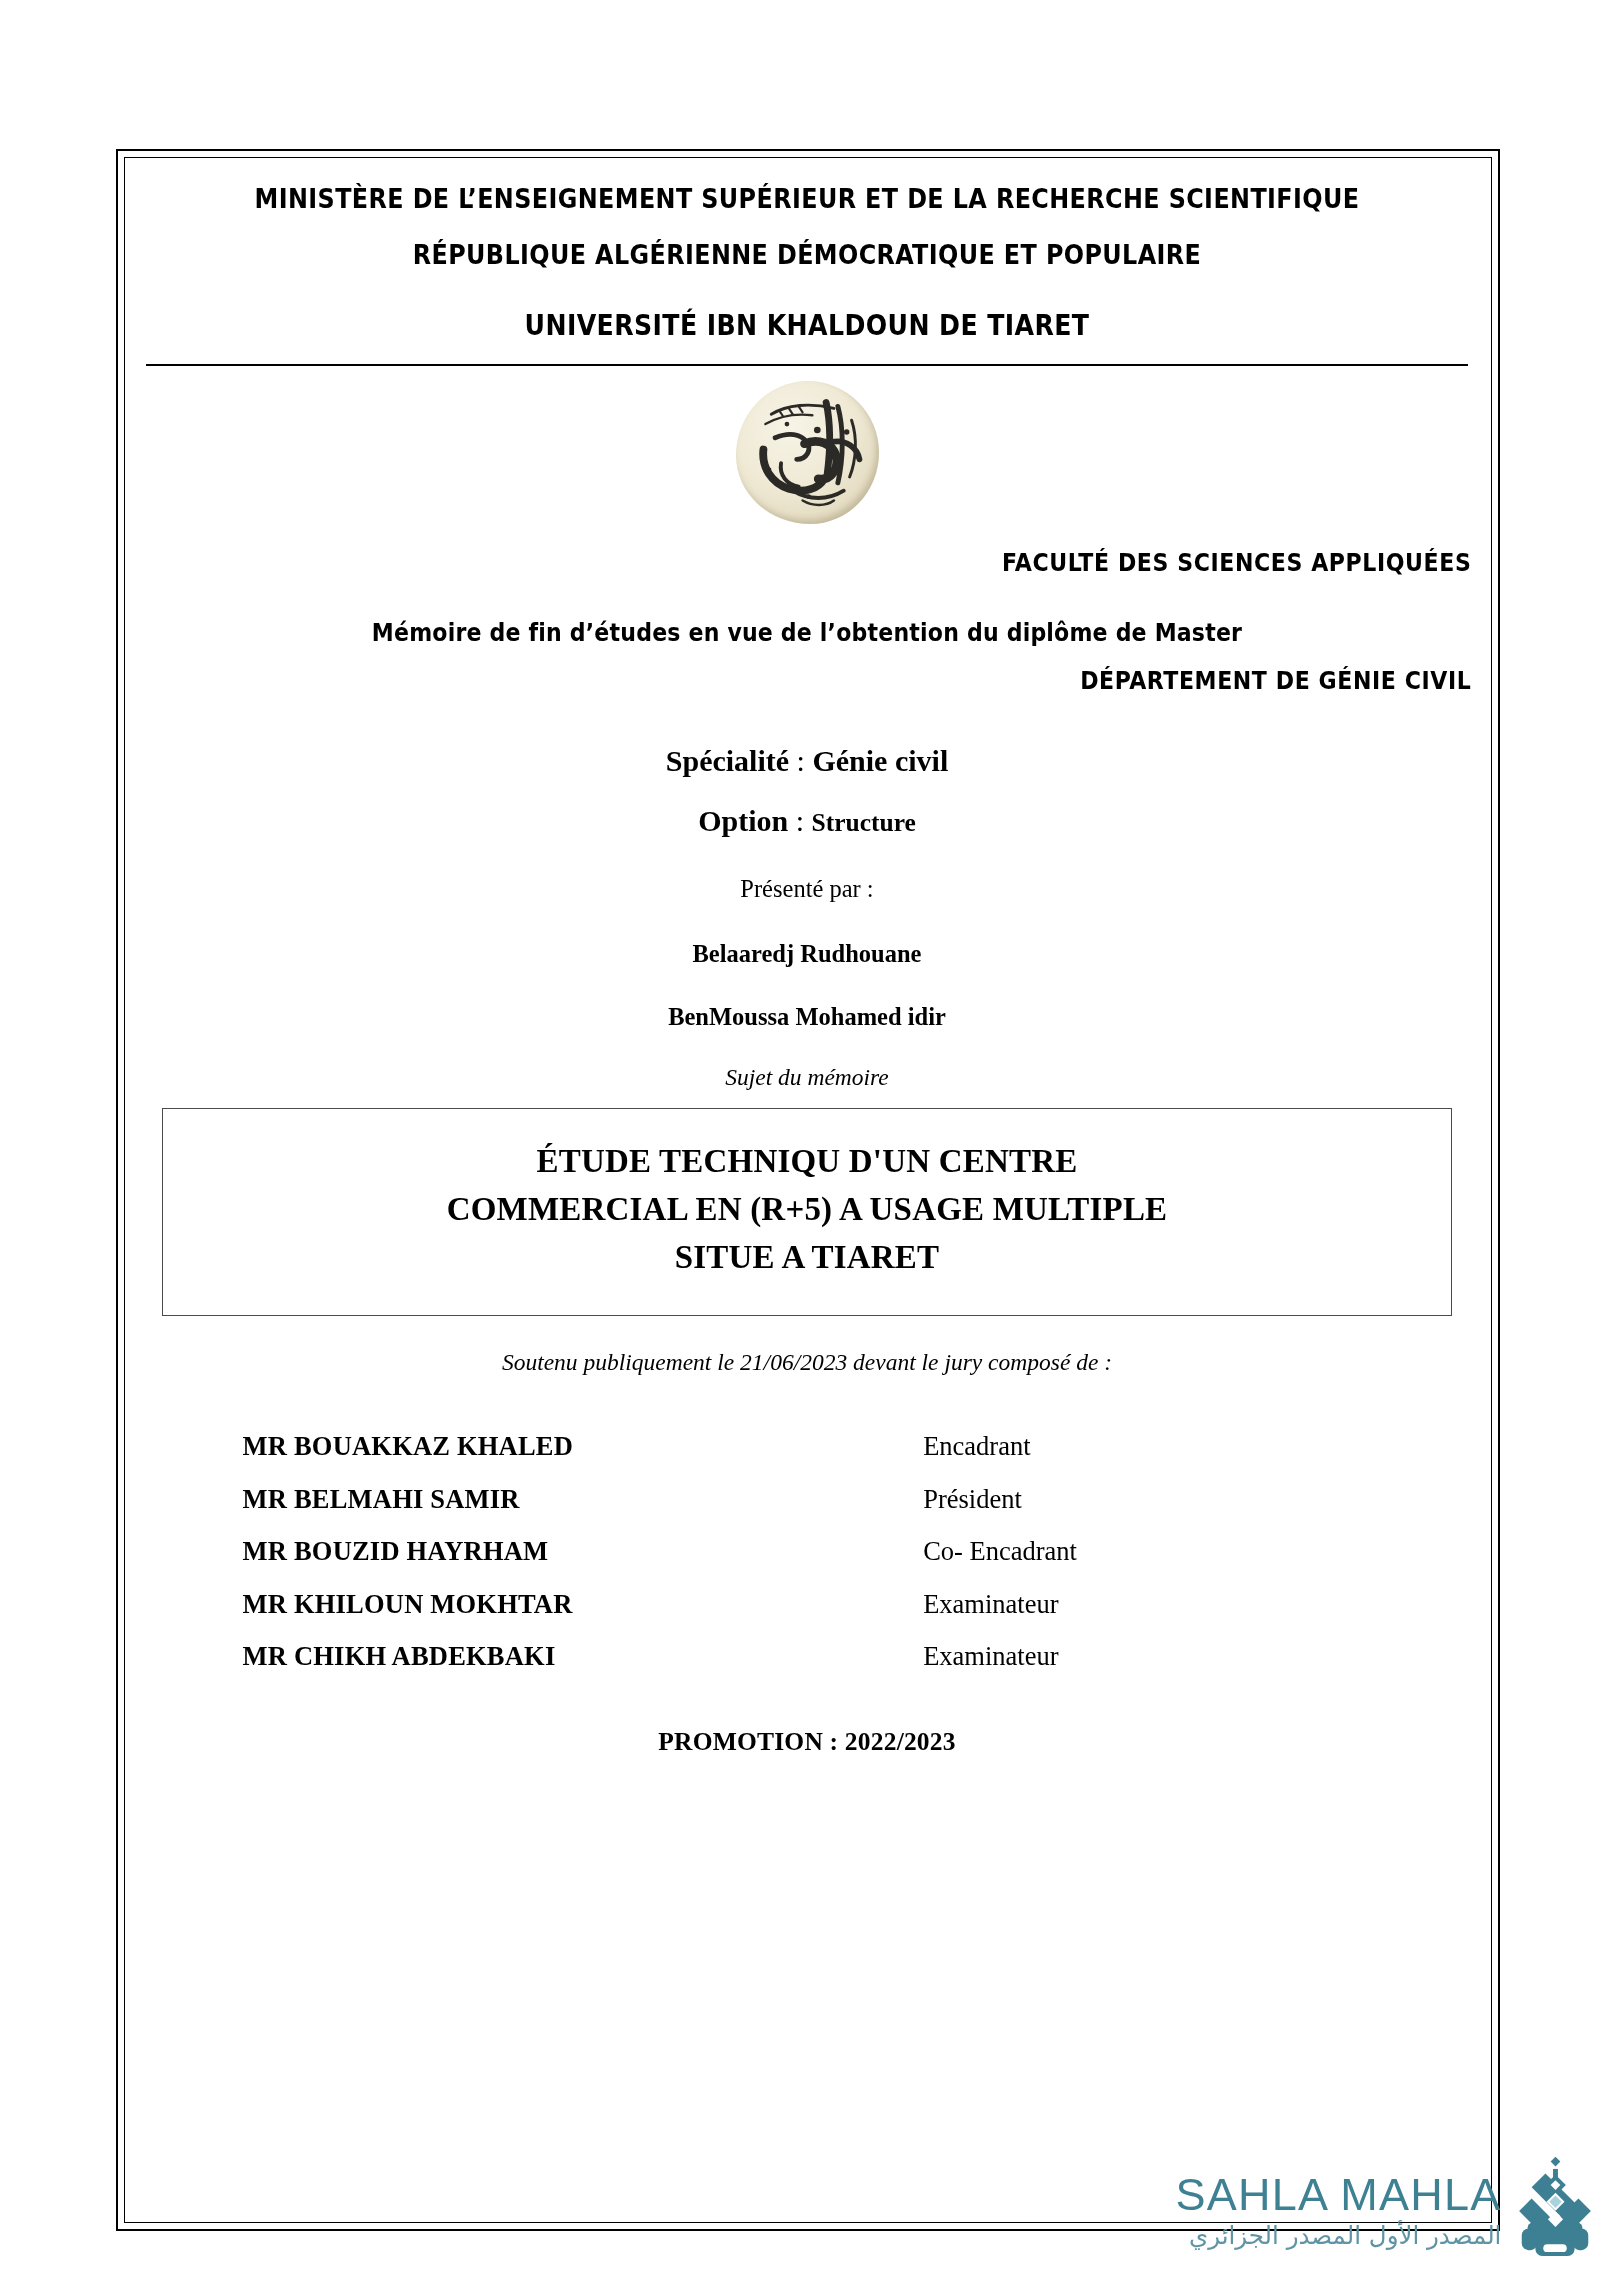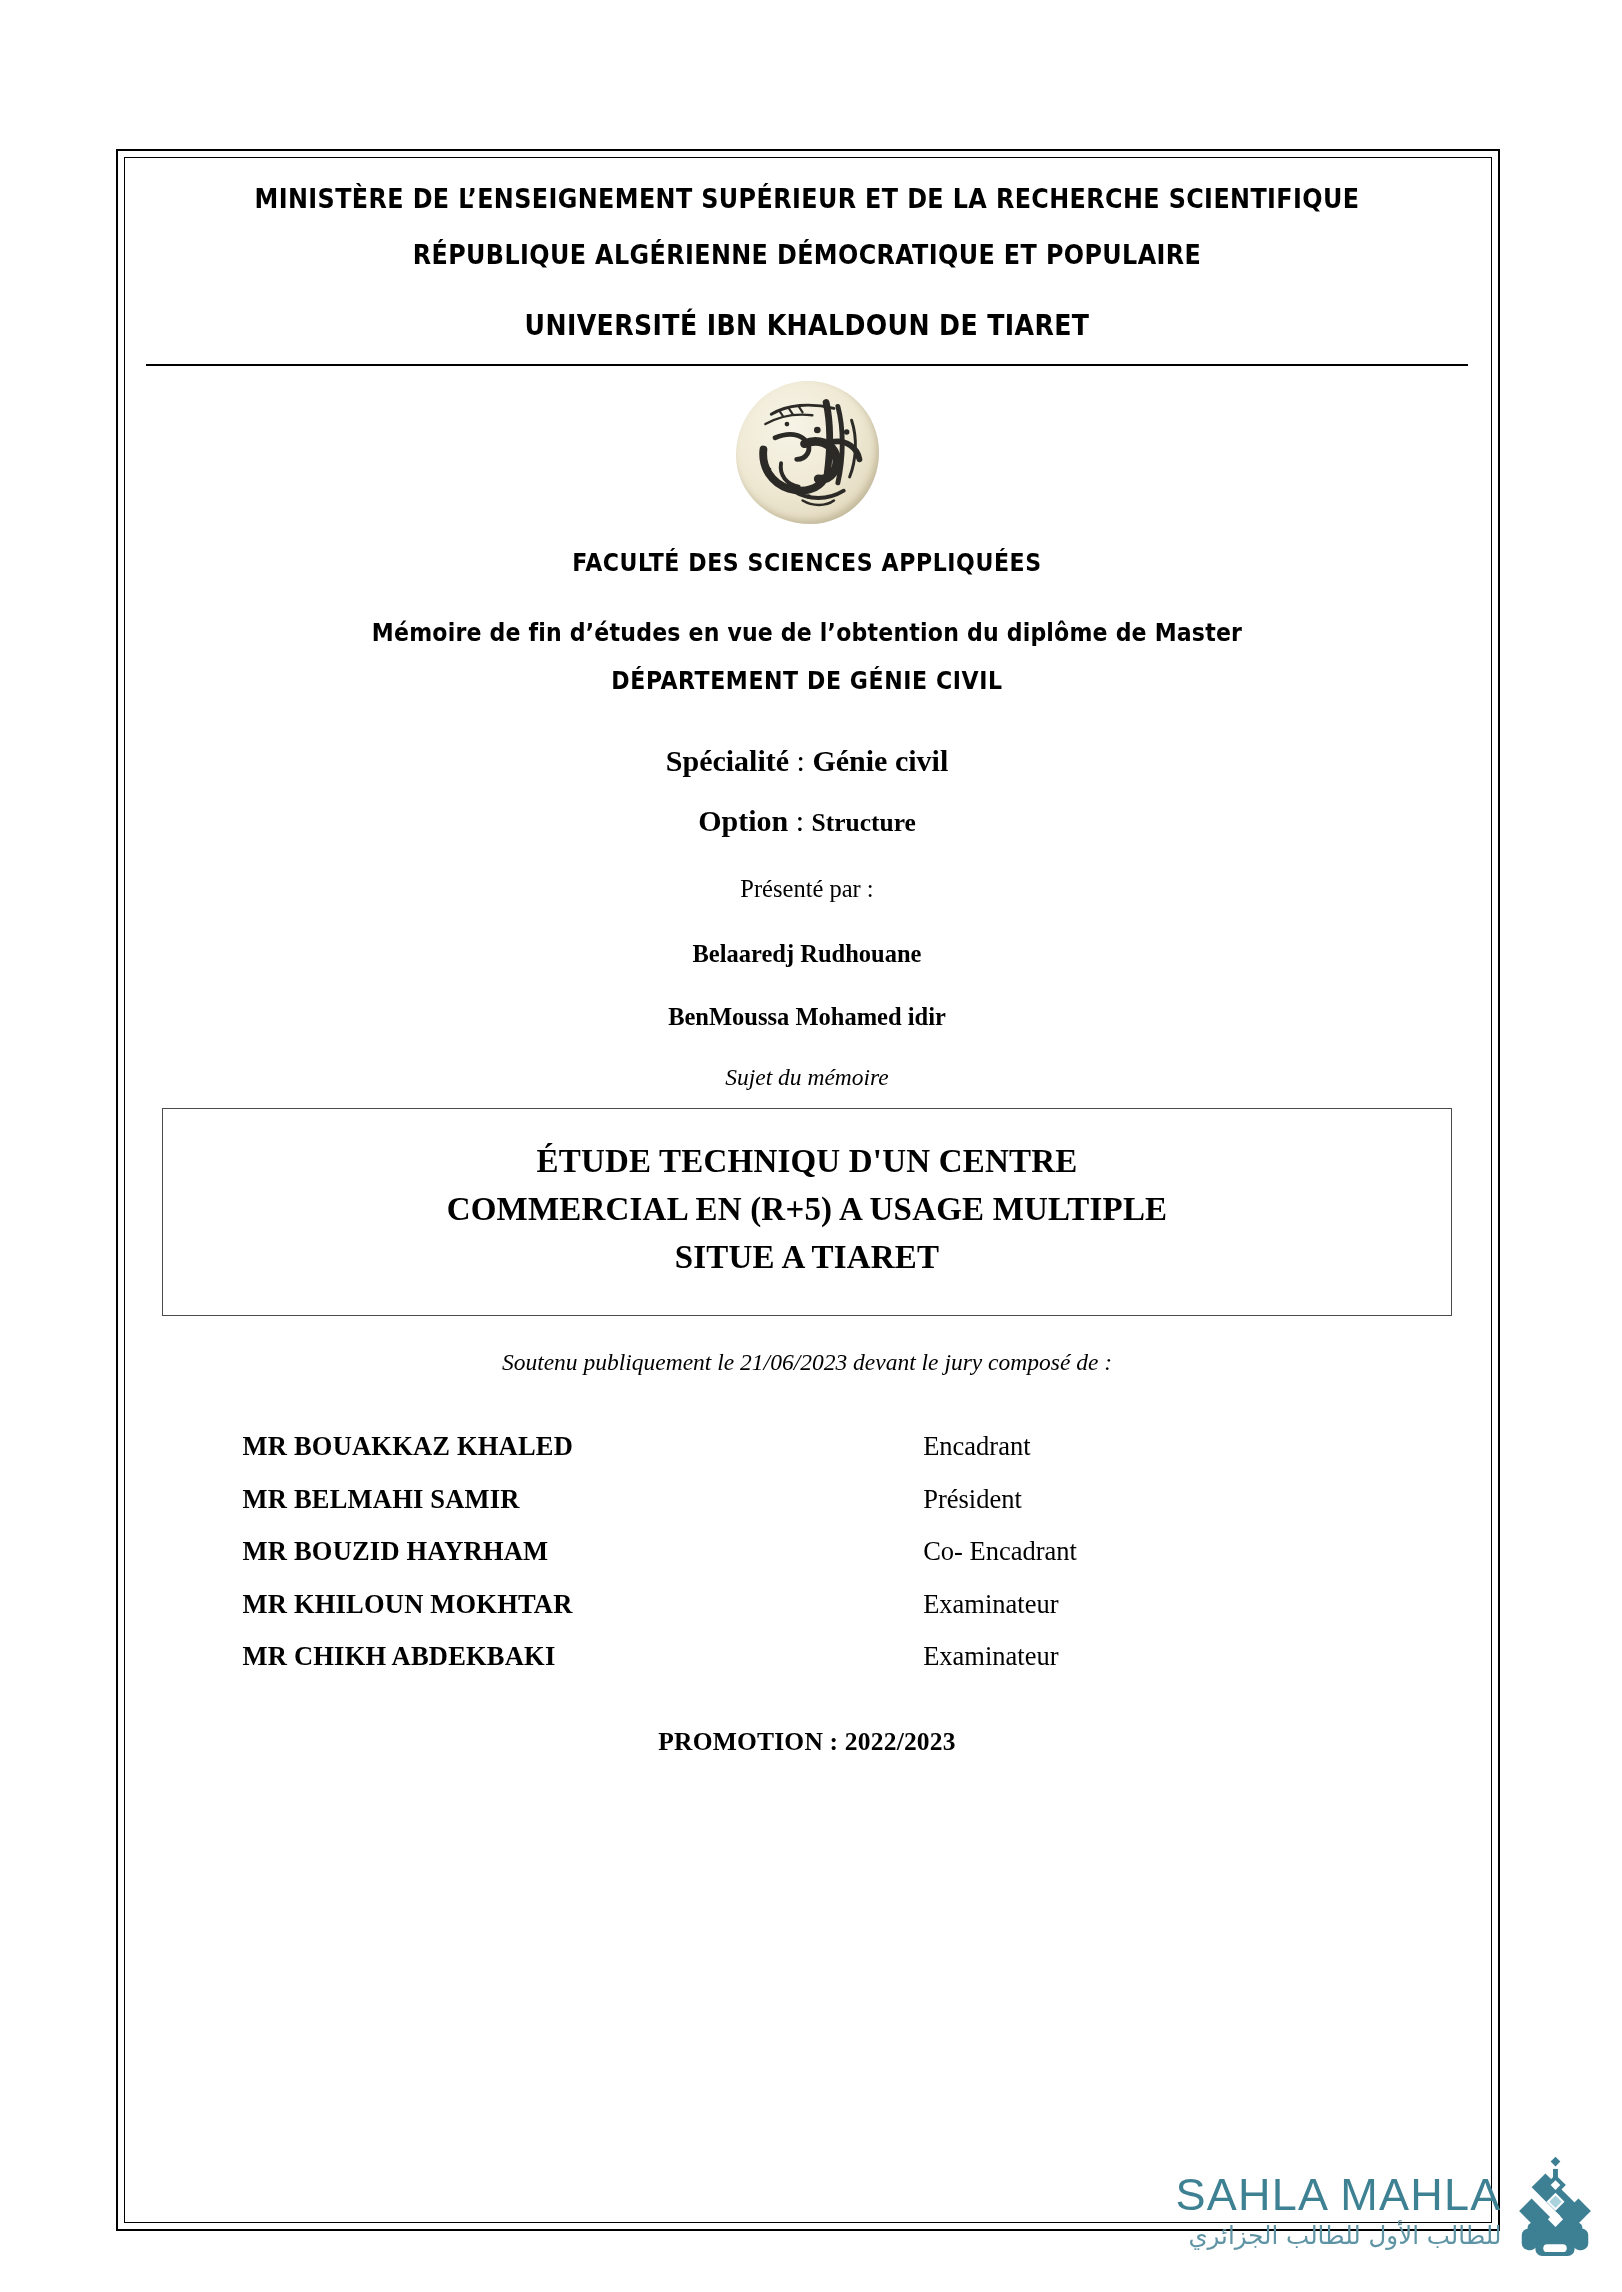--- a/index.html
+++ b/index.html
@@ -79,21 +79,21 @@
     border-radius: 50% 50% 48% 52% / 52% 50% 50% 48%;
     background: radial-gradient(circle at 38% 32%, #f7f4e7 0%, #efe9d4 48%, #e2d9be 78%, #d2c8aa 100%);
     position: relative;
     overflow: hidden;
     box-shadow: inset -2.9px -3.9px 6.9px rgba(120,105,70,.28);
   }
   .logo svg { position: absolute; left: 0; top: 0; }
 
   
   .fac {
-    text-align: center;
+    text-align: right;
     font-size: 24.5px;
     letter-spacing: 0.6px;
   }
   .fac1 { margin-top: 23.5px; }
   .fac2 { margin-top: 19.6px; }
 
   .memo {
     text-align: center;
     font-size: 24.5px;
     margin-top: 41px;
@@ -317,21 +317,21 @@
     </tbody>
   </table>
 
   <div class="promotion">PROMOTION : 2022/2023</div>
 
 </div>
 
 <div class="watermark">
   <div class="wm-text">
     <div class="wm-title">SAHLA MAHLA</div>
-    <div class="wm-sub">للطالب الأول للطالب الجزائري</div>
+    <div class="wm-sub">المصدر الأول المصدر الجزائري</div>
   </div>
   <svg class="wm-mark" viewBox="0 0 92 112" aria-hidden="true">
     <g fill="#3d7f93">
       <rect x="43" y="2" width="7" height="7" transform="rotate(45 46.5 5.5)"></rect>
       <rect x="44" y="13" width="5" height="12"></rect>
       <rect x="39" y="22" width="15" height="15" transform="rotate(45 46.5 29.5)"></rect>
       <rect x="22" y="32" width="49" height="20" transform="rotate(45 46.5 42)"></rect>
       <rect x="11" y="52" width="32" height="18" transform="rotate(45 27 61)"></rect>
       <rect x="49" y="52" width="32" height="18" transform="rotate(-45 65 61)"></rect>
       <rect x="18" y="68" width="56" height="22" rx="5"></rect>

